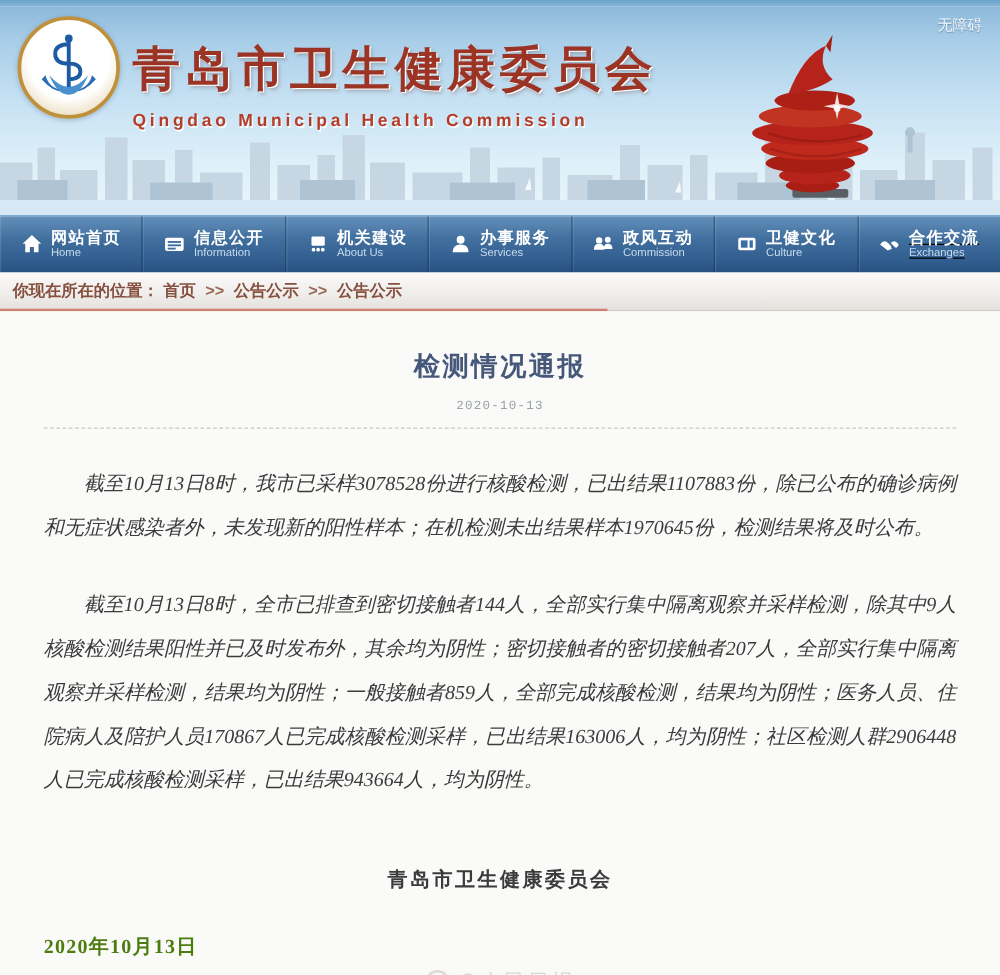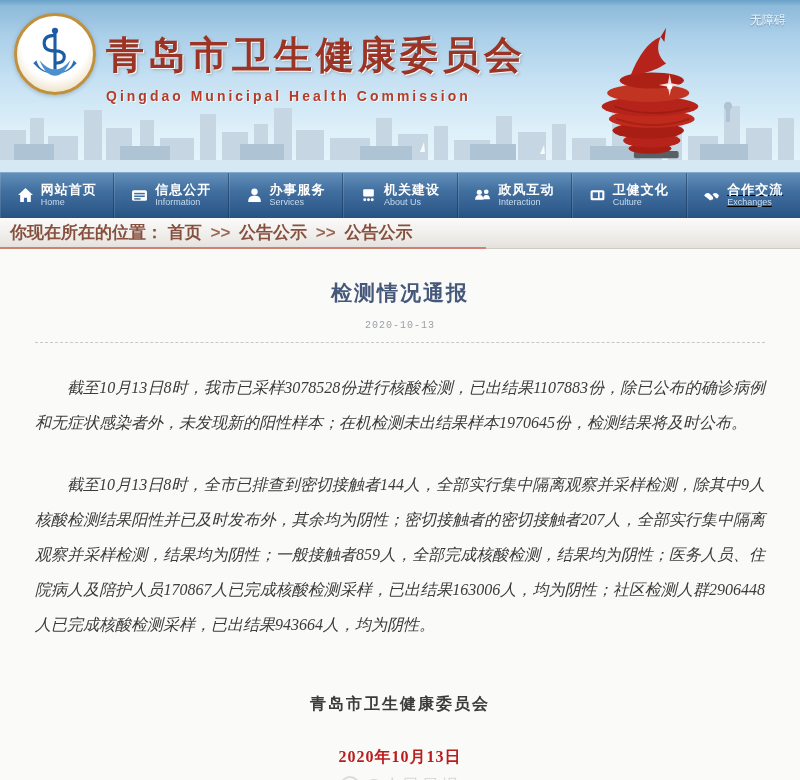--- a/index.html
+++ b/index.html
@@ -40,39 +40,39 @@
     cursor:pointer; }
   .nav-item:last-child { border-right:none;text-decoration:underline; }
   .nav-icon { width:17px; height:17px; flex:0 0 auto; }
   .nav-text { display:flex; flex-direction:column; line-height:1.1; }
   .nav-cn { font-size:13px; font-weight:bold; color:#ffffff; letter-spacing:1px; white-space:nowrap; }
   .nav-en { font-size:9px; color:#c8dcee; white-space:nowrap; }
 
   
   .breadcrumb { position:relative; height:31px; line-height:30px;
     background:linear-gradient(180deg,#fbfaf9 0%,#efedea 60%,#e4e1dd 100%);
-    border-bottom:1px solid #cfccc7; font-size:17px; color:#86503f; padding-left:10px;
+    border-bottom:1px solid #cfccc7; font-size:13px; color:#86503f; padding-left:10px;
     font-weight:bold; }
   .breadcrumb .crumb { color:#86503f; cursor:pointer; }
   .breadcrumb .sep { margin:0 4px; color:#9a6a56; }
   .crumb-underline { position:absolute; left:0; bottom:-1px; width:486px; height:2px;
     background:#cf8274; }
 
   
   .doc { position:relative; padding:0 35px; background:#fafaf9; height:558px; }
   .doc-title { padding-top:30px; text-align:center; font-family:"Liberation Serif", serif;
     font-size:21px; font-weight:bold; color:#46587a; letter-spacing:2px; }
   .doc-date { margin-top:13px; text-align:center; font-size:10px; color:#9aa1a9; letter-spacing:1px;font-family:Liberation Mono, monospace; }
   .doc-divider { margin-top:11px; border-top:1px dashed #c9c8c5; height:0; }
   .doc-body p { margin-top:27px; font-family:"Liberation Serif", serif; font-size:16px;
     color:#3b3b3b; line-height:35px; text-indent:2em; text-align:justify;font-style:italic; }
   .doc-sign { margin-top:52px; text-align:center; font-family:"Liberation Serif", serif;
     font-size:16px; font-weight:bold; color:#3b3b3b; letter-spacing:2px; }
-  .doc-signdate { margin-top:32px; text-align:center; font-family:"Liberation Serif", serif;
-    font-size:16px; font-weight:bold; color:#b91c1c; letter-spacing:1px; }
+  .doc-signdate { margin-top:32px; font-family:"Liberation Serif", serif;
+    font-size:16px; font-weight:bold; color:#4d7c0f; letter-spacing:1px; }
   .watermark { margin-top:6px; text-align:center; color:#d9d8d6; font-size:17px;
     letter-spacing:2px; display:flex; align-items:center; justify-content:center; gap:5px; }
   .wm-logo { display:inline-block; width:20px; height:20px; border:2px solid #dcdbd9;
     border-radius:50%; position:relative; }
   .wm-logo::after { content:""; position:absolute; left:4px; top:5px; width:8px; height:5px;
     border-bottom:2px solid #dcdbd9; border-radius:0 0 6px 6px; }
   .bottom-line { position:absolute; left:0; bottom:0; width:100%; height:2px; background:#d6d4d1; }
 </style>
 </head>
 <body>
@@ -188,52 +188,52 @@
         <rect x="3" y="10.5" width="6" height="1.4" fill="#3d6ea3"></rect>
       </svg>
       <span class="nav-text">
         <span class="nav-cn">信息公开</span>
         <span class="nav-en">Information</span>
       </span>
     </div>
 
     <div class="nav-item">
       <svg class="nav-icon" viewBox="0 0 16 16">
-        <circle cx="8" cy="4.5" r="3" fill="#fff"></circle>
-        <path d="M2 14 q0 -6 6 -6 q6 0 6 6 z" fill="#fff"></path>
-      </svg>
-      <span class="nav-text">
-        <span class="nav-cn">办事服务</span>
-        <span class="nav-en">Services</span>
-      </span>
-    </div>
-
-    <div class="nav-item">
-      <svg class="nav-icon" viewBox="0 0 16 16">
         <rect x="3" y="2" width="10" height="7" rx="1" fill="#fff"></rect>
         <circle cx="4.5" cy="12" r="1.4" fill="#fff"></circle>
         <circle cx="8" cy="12" r="1.4" fill="#fff"></circle>
         <circle cx="11.5" cy="12" r="1.4" fill="#fff"></circle>
       </svg>
       <span class="nav-text">
         <span class="nav-cn">机关建设</span>
         <span class="nav-en">About Us</span>
       </span>
     </div>
 
     <div class="nav-item">
       <svg class="nav-icon" viewBox="0 0 16 16">
+        <circle cx="8" cy="4.5" r="3" fill="#fff"></circle>
+        <path d="M2 14 q0 -6 6 -6 q6 0 6 6 z" fill="#fff"></path>
+      </svg>
+      <span class="nav-text">
+        <span class="nav-cn">办事服务</span>
+        <span class="nav-en">Services</span>
+      </span>
+    </div>
+
+    <div class="nav-item">
+      <svg class="nav-icon" viewBox="0 0 16 16">
         <circle cx="5" cy="5" r="2.4" fill="#fff"></circle>
         <path d="M1 12 q0 -4.5 4 -4.5 q4 0 4 4.5 z" fill="#fff"></path>
         <circle cx="11.5" cy="4.5" r="2.2" fill="#fff"></circle>
         <path d="M8.5 11.5 q0 -4 3 -4 q3.5 0 3.5 4 z" fill="#fff"></path>
       </svg>
       <span class="nav-text">
         <span class="nav-cn">政风互动</span>
-        <span class="nav-en">Interaction</span>
+        <span class="nav-en">Commission</span>
       </span>
     </div>
 
     <div class="nav-item">
       <svg class="nav-icon" viewBox="0 0 16 16">
         <rect x="1.5" y="3" width="13" height="9.5" rx="1.5" fill="#fff"></rect>
         <rect x="3.5" y="5" width="5" height="5.5" fill="#3d6ea3"></rect>
         <rect x="10" y="5" width="2.5" height="5.5" fill="#3d6ea3"></rect>
       </svg>
       <span class="nav-text">

